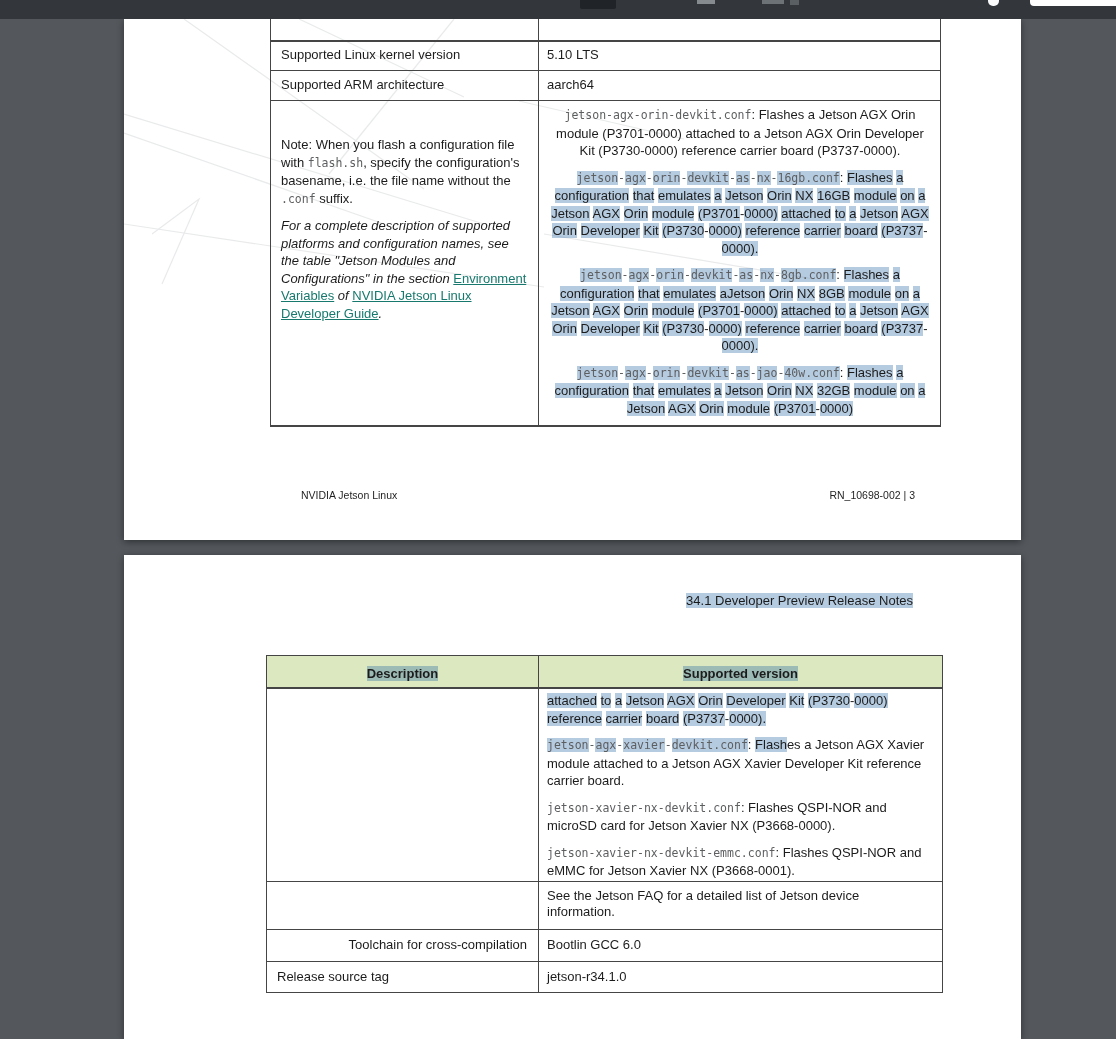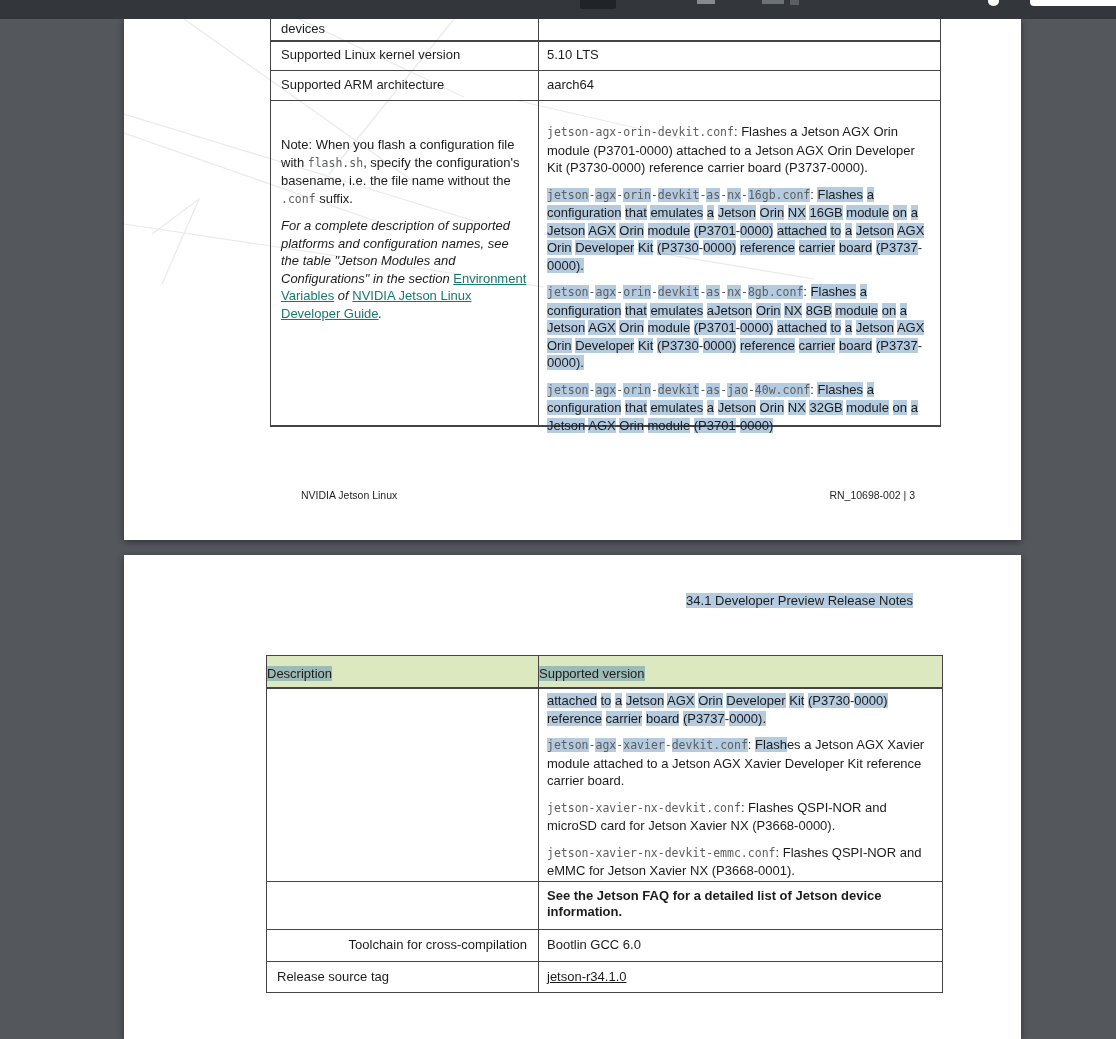--- a/index.html
+++ b/index.html
@@ -28,21 +28,21 @@
   .cell{position:absolute;box-sizing:border-box;}
   
   .para{margin:0 0 9px 0;line-height:17.5px;font-size:13px;color:#1c1c1c;}
   .para:last-child{margin-bottom:0;}
   .italic{font-style:italic;}
   .code{font-family:"DejaVu Sans Mono","Liberation Mono",monospace;font-size:11.5px;color:#5d5e60;}
   .link{color:#17796d;text-decoration:underline;font-style:normal;cursor:pointer;}
   .hl{background:rgba(30,96,160,0.33);}
   .label-cell{font-size:13px;color:#1c1c1c;line-height:16px;}
   .value-cell{font-size:13px;color:#1c1c1c;line-height:16px;}
-  .hdr-cell{font-size:13px;font-weight:normal;color:#141414;text-align:left;line-height:16px;}
+  .hdr-cell{font-size:13px;font-weight:bold;color:#141414;text-align:center;line-height:16px;}
   .footer-txt{position:absolute;font-size:10.5px;color:#1f1f1f;z-index:2;}
   .heading{position:absolute;font-size:13px;color:#141414;z-index:2;white-space:nowrap;}
 </style>
 </head>
 <body>
 
 <div class="toolbar">
   <div class="tb-frag pagenum-box"></div>
   <div class="tb-frag frag-a"></div>
   <div class="tb-frag frag-b"></div>
@@ -67,36 +67,31 @@
   </svg>
 
   <div class="tblbox" style="left:146px;top:0;width:669px;height:406px;border-left:1px solid #454545;border-right:1px solid #454545;border-bottom:2px solid #454545;">
 
     <div class="vline" style="left:267px;top:0;width:1px;height:406px;"></div>
 
     <div class="hline" style="left:0;top:21px;width:669px;height:2px;"></div>
     <div class="hline" style="left:0;top:51px;width:669px;height:1px;"></div>
     <div class="hline" style="left:0;top:81px;width:669px;height:1px;"></div>
 
-    <div class="cell" style="left:10px;top:0;width:250px;height:20px;overflow:hidden;">
-      <div class="label-cell" style="margin-top:1px;">
-          <div class="para"><span>devices</span></div>
-        </div>
-    </div>
 
     <div class="cell label-cell" style="left:10px;top:28px;width:250px;">Supported Linux kernel version</div>
     <div class="cell value-cell" style="left:276px;top:28px;width:380px;">5.10 LTS</div>
     <div class="cell label-cell" style="left:10px;top:58px;width:250px;">Supported ARM architecture</div>
     <div class="cell value-cell" style="left:276px;top:58px;width:380px;">aarch64</div>
 
     <div class="cell" style="left:10px;top:117px;width:248px;">
         <div class="para"><span>Note: When you flash a configuration file with </span><span class="code">flash.sh</span><span>, specify the configuration's basename, i.e. the file name without the </span><span class="code">.conf</span><span> suffix.</span></div>
         <div class="para italic"><span>For a complete description of supported platforms and configuration names, see the table "Jetson Modules and Configurations" in the section </span><span class="link">Environment Variables</span><span> of </span><span class="link">NVIDIA Jetson Linux Developer Guide</span><span>.</span></div>
       </div>
-    <div class="cell" style="left:276px;top:104px;width:386px;">
+    <div class="cell" style="left:276px;top:87px;width:386px;text-align:center;">
         <div class="para"><span class="code">jetson-agx-orin-devkit.conf</span><span>: Flashes a Jetson AGX Orin module (P3701-0000) attached to a Jetson AGX Orin Developer Kit (P3730-0000) reference carrier board (P3737-0000).</span></div>
         <div class="para"><span class="code hl">jetson</span><span class="code">-</span><span class="code hl">agx</span><span class="code">-</span><span class="code hl">orin</span><span class="code">-</span><span class="code hl">devkit</span><span class="code">-</span><span class="code hl">as</span><span class="code">-</span><span class="code hl">nx</span><span class="code">-</span><span class="code hl">16gb.conf</span><span>: </span><span class="hl">Flashes</span><span> </span><span class="hl">a</span><span> </span><span class="hl">configuration</span><span> </span><span class="hl">that</span><span> </span><span class="hl">emulates</span><span> </span><span class="hl">a</span><span> </span><span class="hl">Jetson</span><span> </span><span class="hl">Orin</span><span> </span><span class="hl">NX</span><span> </span><span class="hl">16GB</span><span> </span><span class="hl">module</span><span> </span><span class="hl">on</span><span> </span><span class="hl">a</span><span> </span><span class="hl">Jetson</span><span> </span><span class="hl">AGX</span><span> </span><span class="hl">Orin</span><span> </span><span class="hl">module</span><span> </span><span class="hl">(P3701</span><span>-</span><span class="hl">0000)</span><span> </span><span class="hl">attached</span><span> </span><span class="hl">to</span><span> </span><span class="hl">a</span><span> </span><span class="hl">Jetson</span><span> </span><span class="hl">AGX</span><span> </span><span class="hl">Orin</span><span> </span><span class="hl">Developer</span><span> </span><span class="hl">Kit</span><span> </span><span class="hl">(P3730</span><span>-</span><span class="hl">0000)</span><span> </span><span class="hl">reference</span><span> </span><span class="hl">carrier</span><span> </span><span class="hl">board</span><span> </span><span class="hl">(P3737</span><span>-</span><span class="hl">0000).</span></div>
         <div class="para"><span class="code hl">jetson</span><span class="code">-</span><span class="code hl">agx</span><span class="code">-</span><span class="code hl">orin</span><span class="code">-</span><span class="code hl">devkit</span><span class="code">-</span><span class="code hl">as</span><span class="code">-</span><span class="code hl">nx</span><span class="code">-</span><span class="code hl">8gb.conf</span><span>: </span><span class="hl">Flashes</span><span> </span><span class="hl">a</span><span> </span><span class="hl">configuration</span><span> </span><span class="hl">that</span><span> </span><span class="hl">emulates</span><span> </span><span class="hl">aJetson</span><span> </span><span class="hl">Orin</span><span> </span><span class="hl">NX</span><span> </span><span class="hl">8GB</span><span> </span><span class="hl">module</span><span> </span><span class="hl">on</span><span> </span><span class="hl">a</span><span> </span><span class="hl">Jetson</span><span> </span><span class="hl">AGX</span><span> </span><span class="hl">Orin</span><span> </span><span class="hl">module</span><span> </span><span class="hl">(P3701</span><span>-</span><span class="hl">0000)</span><span> </span><span class="hl">attached</span><span> </span><span class="hl">to</span><span> </span><span class="hl">a</span><span> </span><span class="hl">Jetson</span><span> </span><span class="hl">AGX</span><span> </span><span class="hl">Orin</span><span> </span><span class="hl">Developer</span><span> </span><span class="hl">Kit</span><span> </span><span class="hl">(P3730</span><span>-</span><span class="hl">0000)</span><span> </span><span class="hl">reference</span><span> </span><span class="hl">carrier</span><span> </span><span class="hl">board</span><span> </span><span class="hl">(P3737</span><span>-</span><span class="hl">0000).</span></div>
         <div class="para"><span class="code hl">jetson</span><span class="code">-</span><span class="code hl">agx</span><span class="code">-</span><span class="code hl">orin</span><span class="code">-</span><span class="code hl">devkit</span><span class="code">-</span><span class="code hl">as</span><span class="code">-</span><span class="code hl">jao</span><span class="code">-</span><span class="code hl">40w.conf</span><span>: </span><span class="hl">Flashes</span><span> </span><span class="hl">a</span><span> </span><span class="hl">configuration</span><span> </span><span class="hl">that</span><span> </span><span class="hl">emulates</span><span> </span><span class="hl">a</span><span> </span><span class="hl">Jetson</span><span> </span><span class="hl">Orin</span><span> </span><span class="hl">NX</span><span> </span><span class="hl">32GB</span><span> </span><span class="hl">module</span><span> </span><span class="hl">on</span><span> </span><span class="hl">a</span><span> </span><span class="hl">Jetson</span><span> </span><span class="hl">AGX</span><span> </span><span class="hl">Orin</span><span> </span><span class="hl">module</span><span> </span><span class="hl">(P3701</span><span>-</span><span class="hl">0000)</span></div>
       </div>
   </div>
 
   <div class="footer-txt" style="left:129px;top:470px;padding-left:48px;">NVIDIA Jetson Linux</div>
   <div class="footer-txt" style="right:106px;top:470px;">RN_10698-002  |  3</div>
 </div>
@@ -122,19 +117,19 @@
     <div class="hline" style="left:0;top:273px;width:675px;height:1px;"></div>
     <div class="hline" style="left:0;top:305px;width:675px;height:1px;"></div>
 
     <div class="cell" style="left:280px;top:36px;width:386px;">
         <div class="para"><span class="hl">attached</span><span> </span><span class="hl">to</span><span> </span><span class="hl">a</span><span> </span><span class="hl">Jetson</span><span> </span><span class="hl">AGX</span><span> </span><span class="hl">Orin</span><span> </span><span class="hl">Developer</span><span> </span><span class="hl">Kit</span><span> </span><span class="hl">(P3730</span><span>-</span><span class="hl">0000)</span><span> </span><span class="hl">reference</span><span> </span><span class="hl">carrier</span><span> </span><span class="hl">board</span><span> </span><span class="hl">(P3737</span><span>-</span><span class="hl">0000).</span></div>
         <div class="para"><span class="code hl">jetson</span><span class="code">-</span><span class="code hl">agx</span><span class="code">-</span><span class="code hl">xavier</span><span class="code">-</span><span class="code hl">devkit.conf</span><span>: </span><span class="hl">Flash</span><span>es a Jetson AGX Xavier module attached to a Jetson AGX Xavier Developer Kit reference carrier board.</span></div>
         <div class="para"><span class="code">jetson-xavier-nx-devkit.conf</span><span>: Flashes QSPI-NOR and microSD card for Jetson Xavier NX (P3668-0000).</span></div>
         <div class="para"><span class="code">jetson-xavier-nx-devkit-emmc.conf</span><span>: Flashes QSPI-NOR and eMMC for Jetson Xavier NX (P3668-0001).</span></div>
       </div>
 
-    <div class="cell value-cell" style="left:280px;top:232px;width:380px;font-weight:bold;">See the Jetson FAQ for a detailed list of Jetson device information.</div>
+    <div class="cell value-cell" style="left:280px;top:232px;width:380px;">See the Jetson FAQ for a detailed list of Jetson device information.</div>
     <div class="cell label-cell" style="left:10px;top:281px;width:250px;text-align:right;">Toolchain for cross-compilation</div>
     <div class="cell value-cell" style="left:280px;top:281px;width:380px;">Bootlin GCC 6.0</div>
     <div class="cell label-cell" style="left:10px;top:313px;width:250px;">Release source tag</div>
-    <div class="cell value-cell" style="left:280px;top:313px;width:380px;text-decoration:underline;">jetson-r34.1.0</div>
+    <div class="cell value-cell" style="left:280px;top:313px;width:380px;">jetson-r34.1.0</div>
   </div>
 </div>
 
 </body></html>

